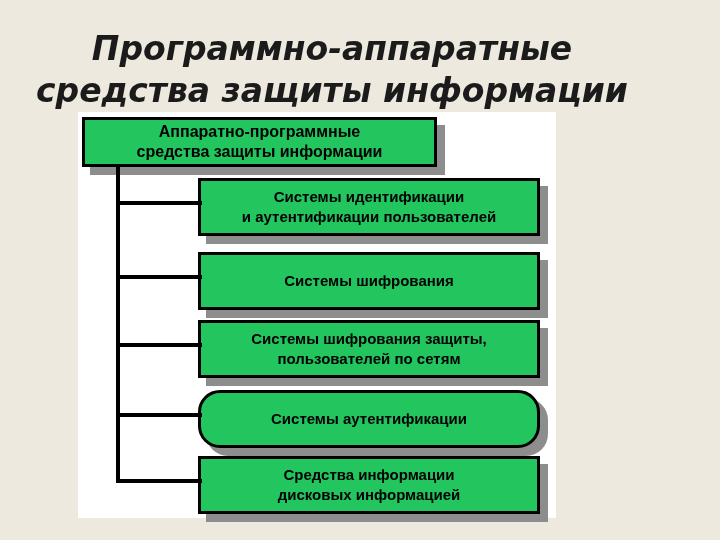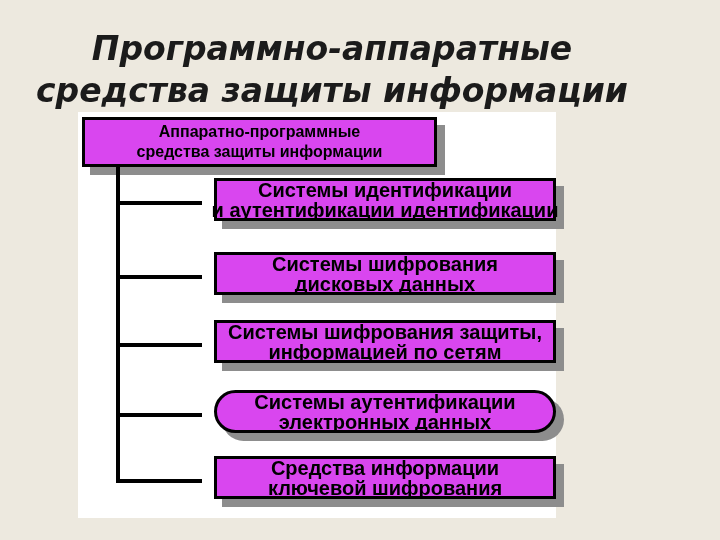--- a/index.html
+++ b/index.html
@@ -44,21 +44,21 @@
     top: 112px;
     width: 478px;
     height: 406px;
     background: #ffffff;
   }
 
   
   .dbox {
     position: absolute;
     box-sizing: border-box;
-    background: #d946ef;
+    background: #22c55e;
     border: 3px solid #000000;
     box-shadow: 8px 8px 0 0 #8d8d8d;
     display: flex;
     flex-direction: column;
     justify-content: center;
     align-items: center;
     text-align: center;
     font-weight: bold;
     color: #000000;
     z-index: 1;
@@ -69,24 +69,24 @@
     line-height: 20px;
   }
   .root-box {
     left: 82px;
     top: 117px;
     width: 355px;
     height: 50px;
     font-size: 16px;
   }
   .child-box {
-    left: 214px;
+    left: 198px;
     width: 342px;
-    height: 43px;
-    font-size: 20px;
+    height: 58px;
+    font-size: 15px;
   }
   .c1 { top: 178px; }
   .c2 { top: 252px; text-align: right; }
   .c3 { top: 320px; }
   .c4 { top: 390px; border-radius: 22px; }
   .c5 { top: 456px; }
 
   
   .connector {
     position: absolute;
@@ -122,41 +122,39 @@
 
   <div class="panel"></div>
 
   <div class="dbox root-box">
     <span class="bline">Аппаратно-программные</span>
     <span class="bline">средства защиты информации</span>
   </div>
 
   <div class="dbox child-box c1">
     <span class="bline">Системы идентификации</span>
-    <span class="bline">и аутентификации идентификации</span>
+    <span class="bline">и аутентификации пользователей</span>
   </div>
 
   <div class="dbox child-box c2">
     <span class="bline">Системы шифрования</span>
-    <span class="bline">дисковых данных</span>
   </div>
 
   <div class="dbox child-box c3">
     <span class="bline">Системы шифрования защиты,</span>
-    <span class="bline">информацией по сетям</span>
+    <span class="bline">пользователей по сетям</span>
   </div>
 
   <div class="dbox child-box c4">
     <span class="bline">Системы аутентификации</span>
-    <span class="bline">электронных данных</span>
   </div>
 
   <div class="dbox child-box c5">
     <span class="bline">Средства информации</span>
-    <span class="bline">ключевой шифрования</span>
+    <span class="bline">дисковых информацией</span>
   </div>
 
   <div class="connector vline"></div>
   <div class="connector stub s1"></div>
   <div class="connector stub s2"></div>
   <div class="connector stub s3"></div>
   <div class="connector stub s4"></div>
   <div class="connector stub s5"></div>
 
 </div>

